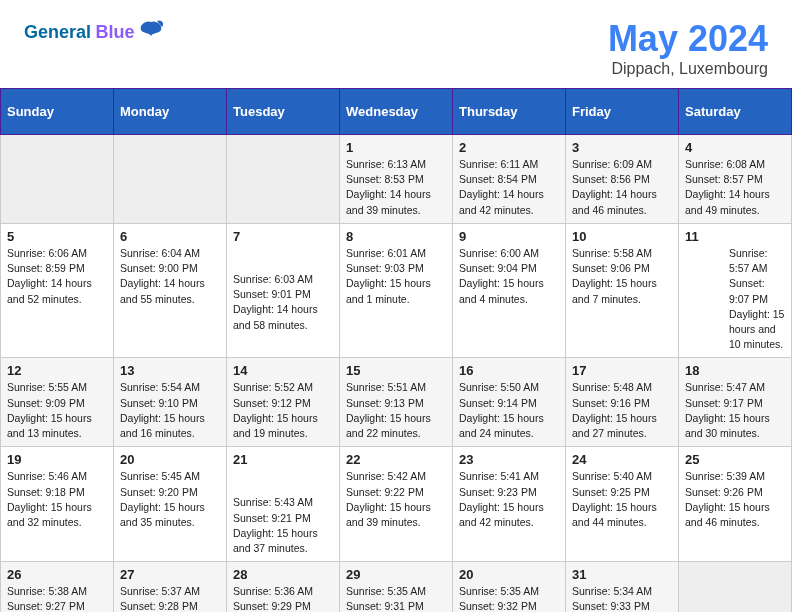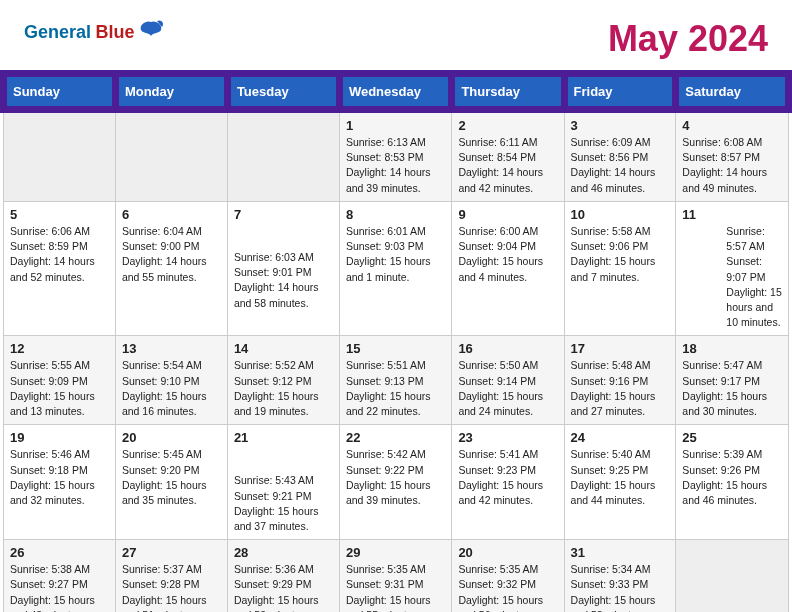--- a/index.html
+++ b/index.html
@@ -1,34 +1,34 @@
 <!DOCTYPE html>
 <html><head>
   <meta charset="utf-8">
   <style>
     * { box-sizing: border-box; margin: 0; padding: 0; }
     body { font-family: Arial, sans-serif; background: #fff; width: 792px; min-height: 612px; }
     
     .header { display: flex; justify-content: space-between; align-items: flex-start; padding: 18px 24px 10px 24px; }
     .logo-general { font-size: 18px; font-weight: bold; color: #0369a1; }
-    .logo-blue { font-size: 18px; font-weight: bold; color: #b91c1c; }
+    .logo-blue { font-size: 18px; font-weight: bold; color: #8b5cf6; }
     
     .title-area { text-align: right; }
-    .calendar-title { font-size: 36px; font-weight: bold; color: #be185d; }
+    .calendar-title { font-size: 36px; font-weight: bold; color: #3b82f6; }
     .calendar-subtitle { font-size: 16px; color: #444; }
     
     .calendar { width: 100%; border-collapse: collapse; margin: 0 0 0 0; }
     
     .calendar thead th {
       background: #2563c0;
       color: #fff;
       font-size: 13px;
       font-weight: bold;
-      padding: 7px 6px;
-      border: 7px solid #4c1d95;
+      padding: 15px 6px;
+      border: 1px solid #4c1d95;
       text-align: left;
       margin-top: 36px;
     }
     
     .calendar tbody td {
       border: 1px solid #ccc;
       vertical-align: top;
       padding: 5px 6px;
       width: 113px;
       min-height: 90px;
@@ -70,20 +70,21 @@
       <span class="logo-general">General</span>
       <span class="logo-blue">Blue</span>
     </div>
     <svg width="28" height="28" viewBox="0 0 28 28" style="margin-left:2px;">
       <path d="M14 4 C18 2, 26 6, 24 12 C22 16, 16 14, 14 18 C12 14, 6 16, 4 12 C2 6, 10 2, 14 4Z" fill="#2563c0"></path>
       <path d="M20 3 C24 1, 28 5, 25 9Z" fill="#2563c0"></path>
     </svg>
   </div>
   <div class="title-area">
     <div class="calendar-title">May 2024</div>
+    <div class="calendar-subtitle">Dippach, Luxembourg</div>
   </div>
 </div>
 
 <table class="calendar">
   <thead>
     <tr>
     <th>Sunday</th>
         <th>Monday</th>
         <th>Tuesday</th>
         <th>Wednesday</th>

